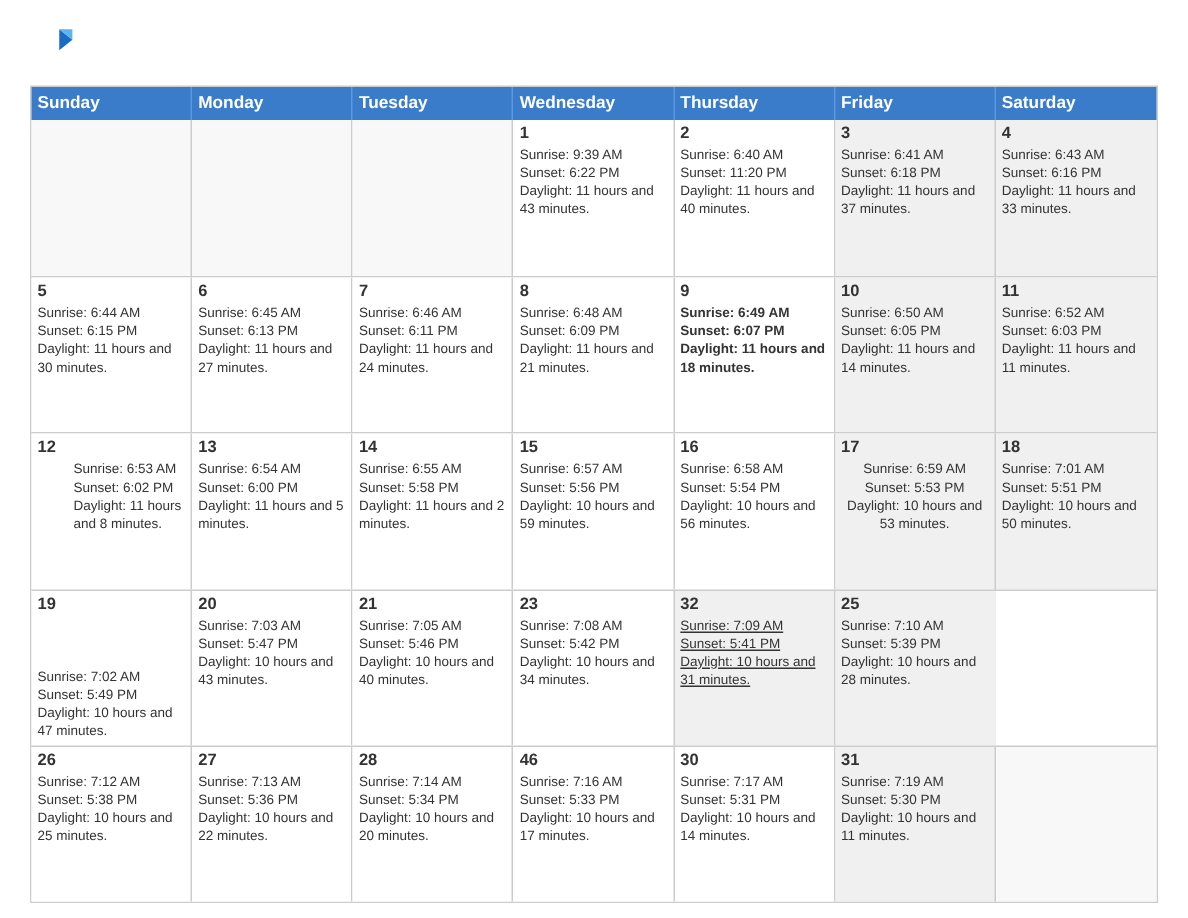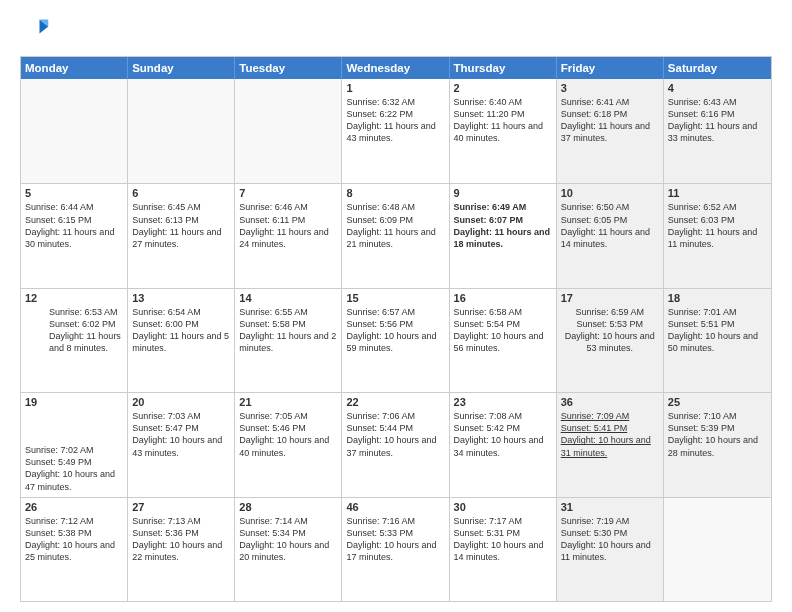--- a/index.html
+++ b/index.html
@@ -125,36 +125,36 @@
       </div>
     </div>
     <div class="title-block">
       <div class="month-title"></div>
       <div class="subtitle"></div>
     </div>
   </div>
 
   <div class="calendar">
     <div class="cal-header">
-    <div class="cal-header-cell">Monday</div>
-        <div class="cal-header-cell">Sunday</div>
+    <div class="cal-header-cell">Sunday</div>
+        <div class="cal-header-cell">Monday</div>
         <div class="cal-header-cell">Tuesday</div>
         <div class="cal-header-cell">Wednesday</div>
         <div class="cal-header-cell">Thursday</div>
         <div class="cal-header-cell">Friday</div>
         <div class="cal-header-cell">Saturday</div>
       </div>
     <div class="cal-body">
     <div class="cal-row">
           <div class="cal-cell empty"></div>
           <div class="cal-cell empty"></div>
           <div class="cal-cell empty"></div>
           <div class="cal-cell">
             <div class="day-num">1</div>
-            <div class="cell-text" style="white-space: pre-line;">Sunrise: 6:32 AM
+            <div class="cell-text" style="white-space: pre-line;">Sunrise: 9:39 AM
 Sunset: 6:22 PM
 Daylight: 11 hours and 43 minutes.</div>
           </div>
           <div class="cal-cell">
             <div class="day-num">2</div>
             <div class="cell-text" style="white-space: pre-line;">Sunrise: 6:40 AM
 Sunset: 11:20 PM
 Daylight: 11 hours and 40 minutes.</div>
           </div>
           <div class="cal-cell gray-bg">
@@ -271,33 +271,27 @@
 Sunset: 5:47 PM
 Daylight: 10 hours and 43 minutes.</div>
           </div>
           <div class="cal-cell">
             <div class="day-num">21</div>
             <div class="cell-text" style="white-space: pre-line;">Sunrise: 7:05 AM
 Sunset: 5:46 PM
 Daylight: 10 hours and 40 minutes.</div>
           </div>
           <div class="cal-cell">
-            <div class="day-num">22</div>
-            <div class="cell-text" style="white-space: pre-line;">Sunrise: 7:06 AM
-Sunset: 5:44 PM
-Daylight: 10 hours and 37 minutes.</div>
-          </div>
-          <div class="cal-cell">
             <div class="day-num">23</div>
             <div class="cell-text" style="white-space: pre-line;">Sunrise: 7:08 AM
 Sunset: 5:42 PM
 Daylight: 10 hours and 34 minutes.</div>
           </div>
           <div class="cal-cell gray-bg">
-            <div class="day-num">36</div>
+            <div class="day-num">32</div>
             <div class="cell-text" style="white-space: pre-line; text-decoration: underline;">Sunrise: 7:09 AM
 Sunset: 5:41 PM
 Daylight: 10 hours and 31 minutes.</div>
           </div>
           <div class="cal-cell gray-bg">
             <div class="day-num">25</div>
             <div class="cell-text" style="white-space: pre-line;">Sunrise: 7:10 AM
 Sunset: 5:39 PM
 Daylight: 10 hours and 28 minutes.</div>
           </div>

